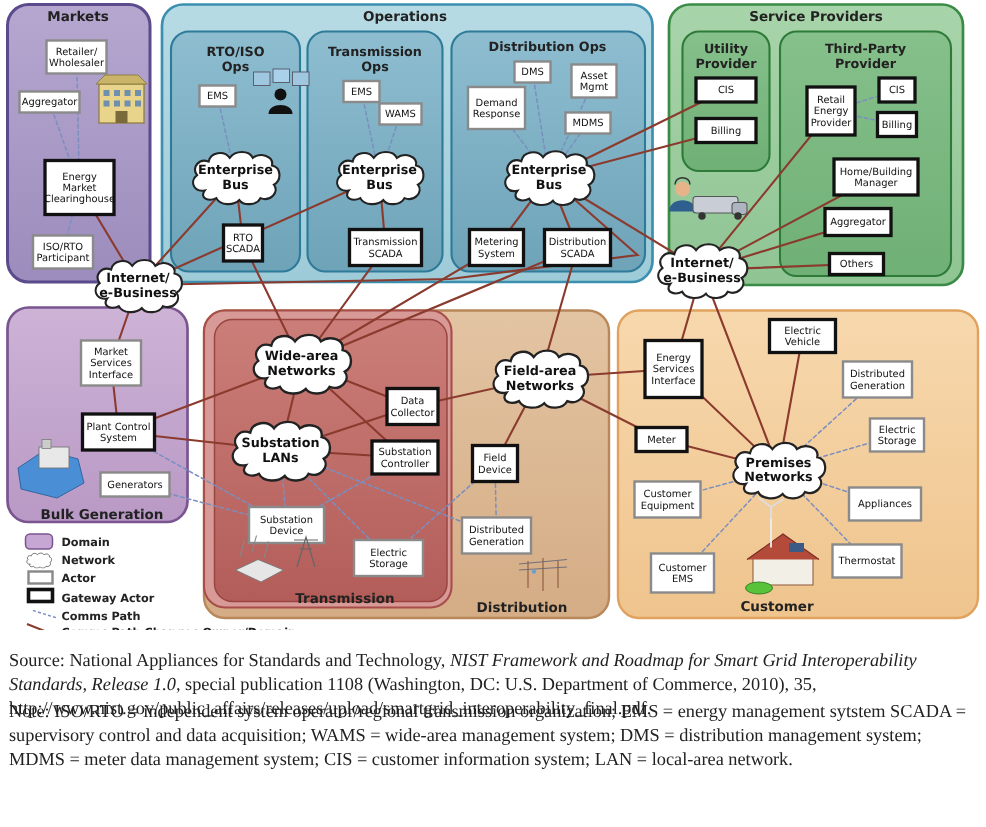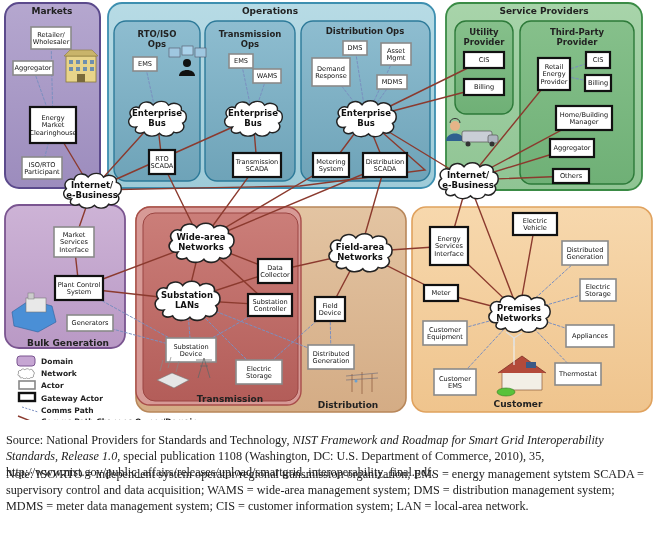--- a/index.html
+++ b/index.html
@@ -448,14 +448,14 @@
     <text x="41" y="388" font-size="7.5" font-weight="bold" fill="#222">Actor</text>
     <rect x="19" y="393" width="16" height="8" fill="#fff" stroke="#111" stroke-width="2.4"></rect>
     <text x="41" y="401" font-size="7.5" font-weight="bold" fill="#222">Gateway Actor</text>
     <path d="M22,407 L38,412" stroke="#7a8fc0" stroke-width="1" stroke-dasharray="2,1.5"></path>
     <text x="41" y="413" font-size="7.5" font-weight="bold" fill="#222">Comms Path</text>
     <path d="M18,416 L38,424" stroke="#8b3a2e" stroke-width="1.4"></path>
     <text x="41" y="424" font-size="7.5" font-weight="bold" fill="#222">Comms Path Changes Owner/Domain</text>
   </g>
 </svg>
 
-<div class="caption" id="source"><span>Source: National Providers for Standards and Technology, </span><i>NIST Framework and Roadmap for Smart Grid Interoperability Standards, Release 1.0</i><span>, special publication 1108 (Washington, DC: U.S. Department of Commerce, 2010), 35, http://www.nist.gov/public_affairs/releases/upload/smartgrid_interoperability_final.pdf.</span></div>
+<div class="caption" id="source"><span>Source: National Appliances for Standards and Technology, </span><i>NIST Framework and Roadmap for Smart Grid Interoperability Standards, Release 1.0</i><span>, special publication 1108 (Washington, DC: U.S. Department of Commerce, 2010), 35, http://www.nist.gov/public_affairs/releases/upload/smartgrid_interoperability_final.pdf.</span></div>
 <div class="caption" id="note">Note: ISO/RTO = independent system operator/regional transmission organization; EMS = energy management sytstem SCADA = supervisory control and data acquisition; WAMS = wide-area management system; DMS = distribution management system; MDMS = meter data management system; CIS = customer information system; LAN = local-area network.</div>
 
 </body></html>

